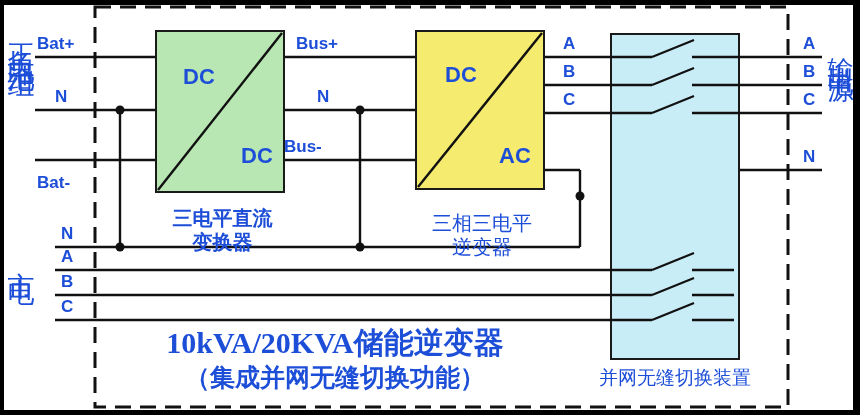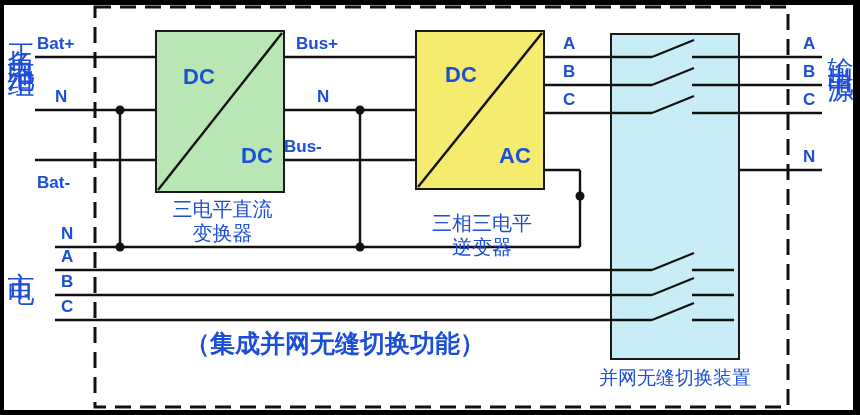--- a/index.html
+++ b/index.html
@@ -108,21 +108,21 @@
   <div class="lbl wire-label" style="left:37px;top:34px;">Bat+</div>
   <div class="lbl wire-label" style="left:55px;top:87px;">N</div>
   <div class="lbl wire-label" style="left:37px;top:137px;margin-top:36px;">Bat-</div>
 
   <div class="lbl wire-label" style="left:296px;top:34px;">Bus+</div>
   <div class="lbl wire-label" style="left:317px;top:87px;">N</div>
   <div class="lbl wire-label" style="left:284px;top:137px;text-align:center;">Bus-</div>
 
   <div class="lbl box-letter" style="left:183px;top:64px;">DC</div>
   <div class="lbl box-letter" style="left:241px;top:143px;">DC</div>
-  <div class="lbl caption" style="left:150px;top:197px;width:145px;">
+  <div class="lbl caption" style="left:150px;top:206px;width:145px;font-weight:bold;">
     <div>三电平直流</div>
     <div>变换器</div>
   </div>
 
   <div class="lbl box-letter" style="left:445px;top:62px;">DC</div>
   <div class="lbl box-letter" style="left:499px;top:143px;">AC</div>
   <div class="lbl caption" style="left:412px;top:204px;width:140px;margin-top:7px;">
     <div>三相三电平</div>
     <div>逆变器</div>
   </div>
@@ -139,20 +139,21 @@
   <div class="lbl wire-label" style="left:803px;top:34px;">A</div>
   <div class="lbl wire-label" style="left:803px;top:62px;">B</div>
   <div class="lbl wire-label" style="left:803px;top:90px;">C</div>
   <div class="lbl wire-label" style="left:803px;top:147px;">N</div>
 
   <div class="lbl vtext" style="left:824px;top:36px;font-size:26px;line-height:33px;">输出电源</div>
 
   <div class="lbl caption" style="left:590px;top:366px;width:170px;font-size:19px;">并网无缝切换装置</div>
 
   <div class="lbl title-block" style="left:95px;top:326px;width:480px;">
+    <div class="title-l1">10kVA/20KVA储能逆变器</div>
     <div class="title-l2">（集成并网无缝切换功能）</div>
   </div>
 
   <div class="edge" style="left:0;top:0;width:860px;height:5px;"></div>
   <div class="edge" style="left:0;top:410px;width:860px;height:5px;"></div>
   <div class="edge" style="left:0;top:0;width:4px;height:415px;"></div>
   <div class="edge" style="left:853px;top:0;width:7px;height:415px;"></div>
 </div>
 
 </body></html>

